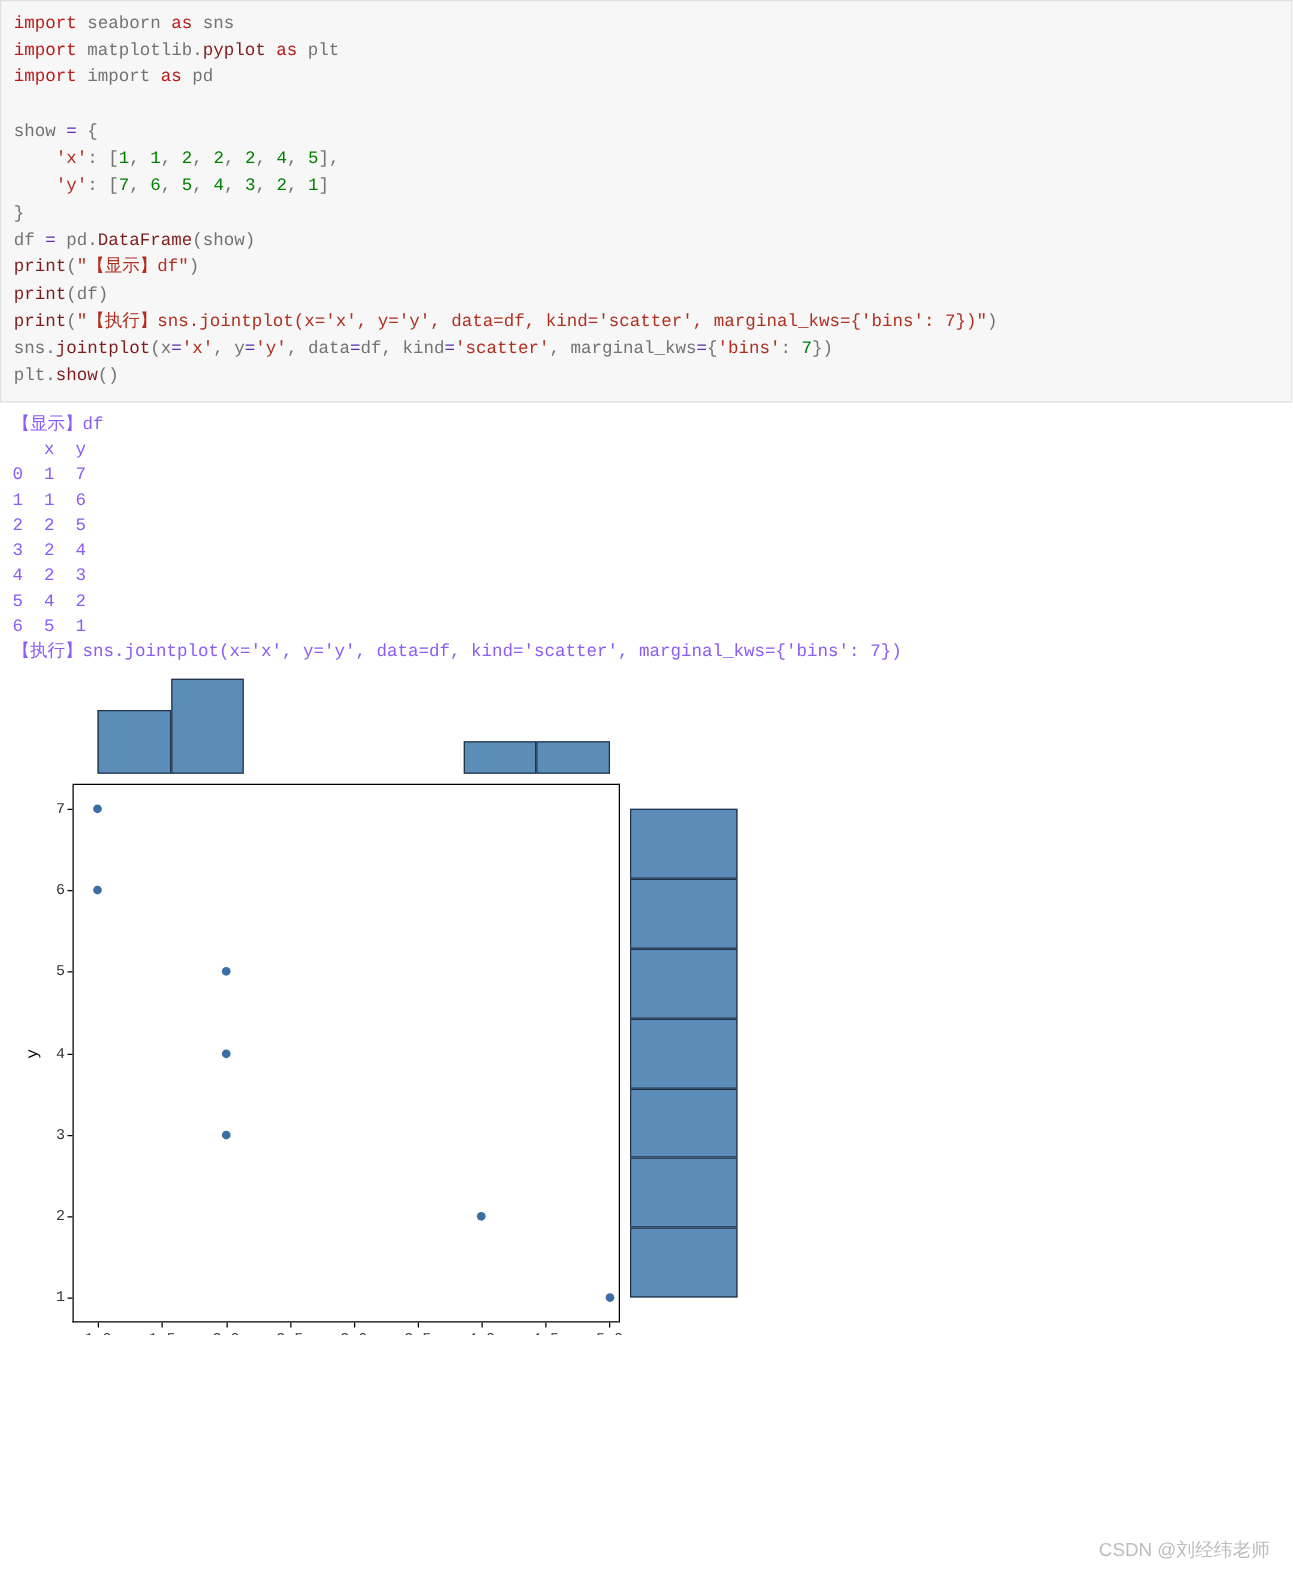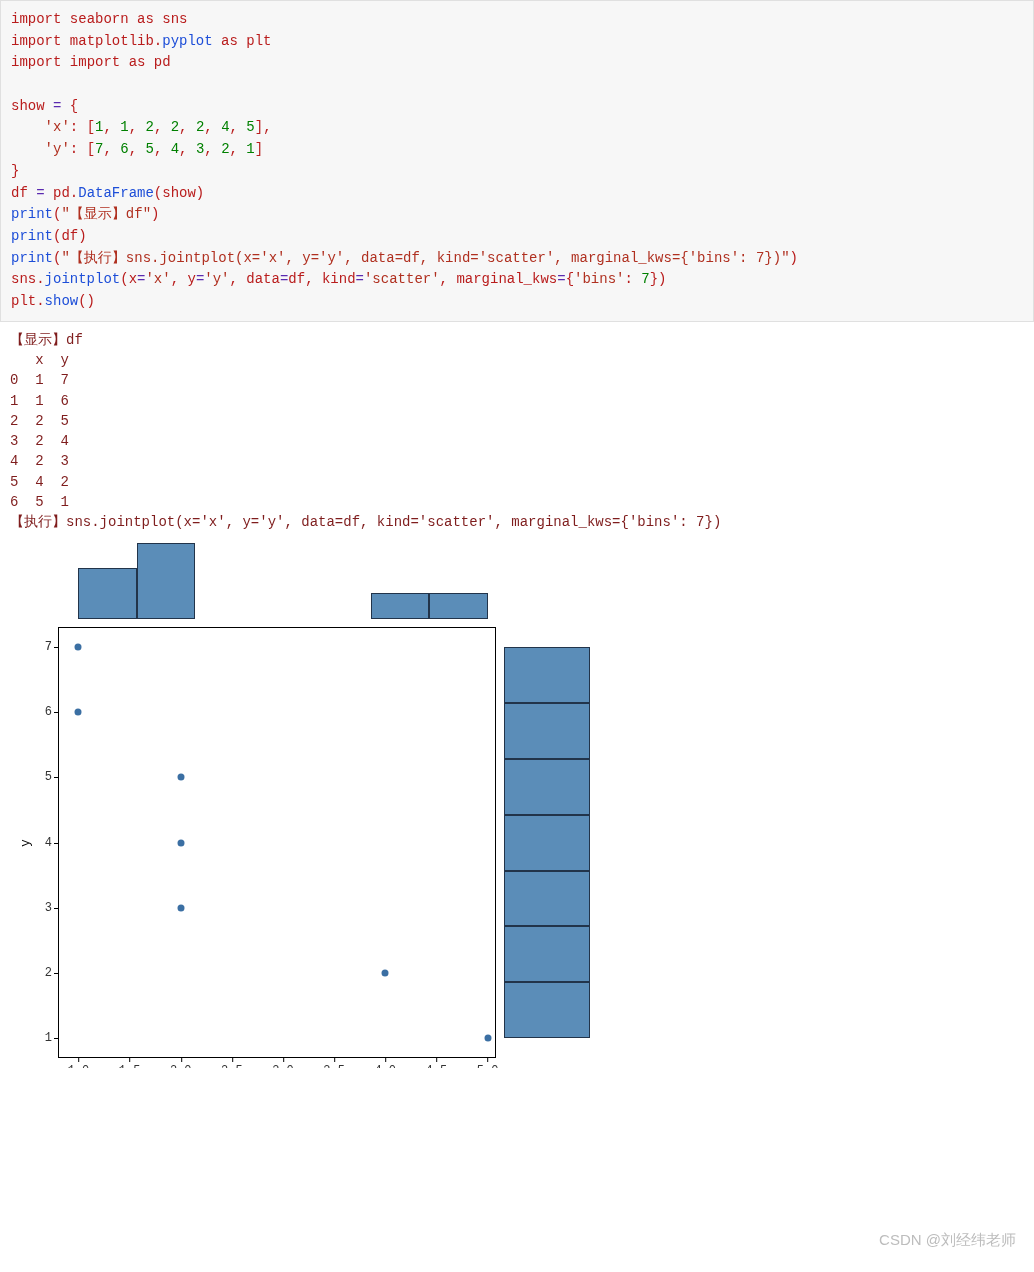--- a/index.html
+++ b/index.html
@@ -12,33 +12,33 @@
   }
   .code-block {
     background: #f7f7f7;
     border: 1px solid #e0e0e0;
     padding: 8px 10px;
     white-space: pre;
     line-height: 1.55;
     overflow-x: auto;
   }
   .kw { color: #b91c1c; font-weight: normal; }
-  .nm { color: #b91c1c; }
-  .fn { color: #1d4ed8; }
+  .nm { color: #737373; }
+  .fn { color: #7f1d1d; }
   .str { color: #b03020; }
   .num { color: #008000; }
   .op { color: #5a2ab0; }
 
   .output-block {
     padding: 8px 10px 2px 10px;
     white-space: pre;
     line-height: 1.45;
     font-family: Consolas, "Courier New", monospace;
     font-size: 14px;
-    color: #7f1d1d;
+    color: #8b5cf6;
   }
 
   .plot-wrap {
     padding: 6px 10px 10px 20px;
   }
 
   
   .joint {
     width: 570px;
     position: relative;

